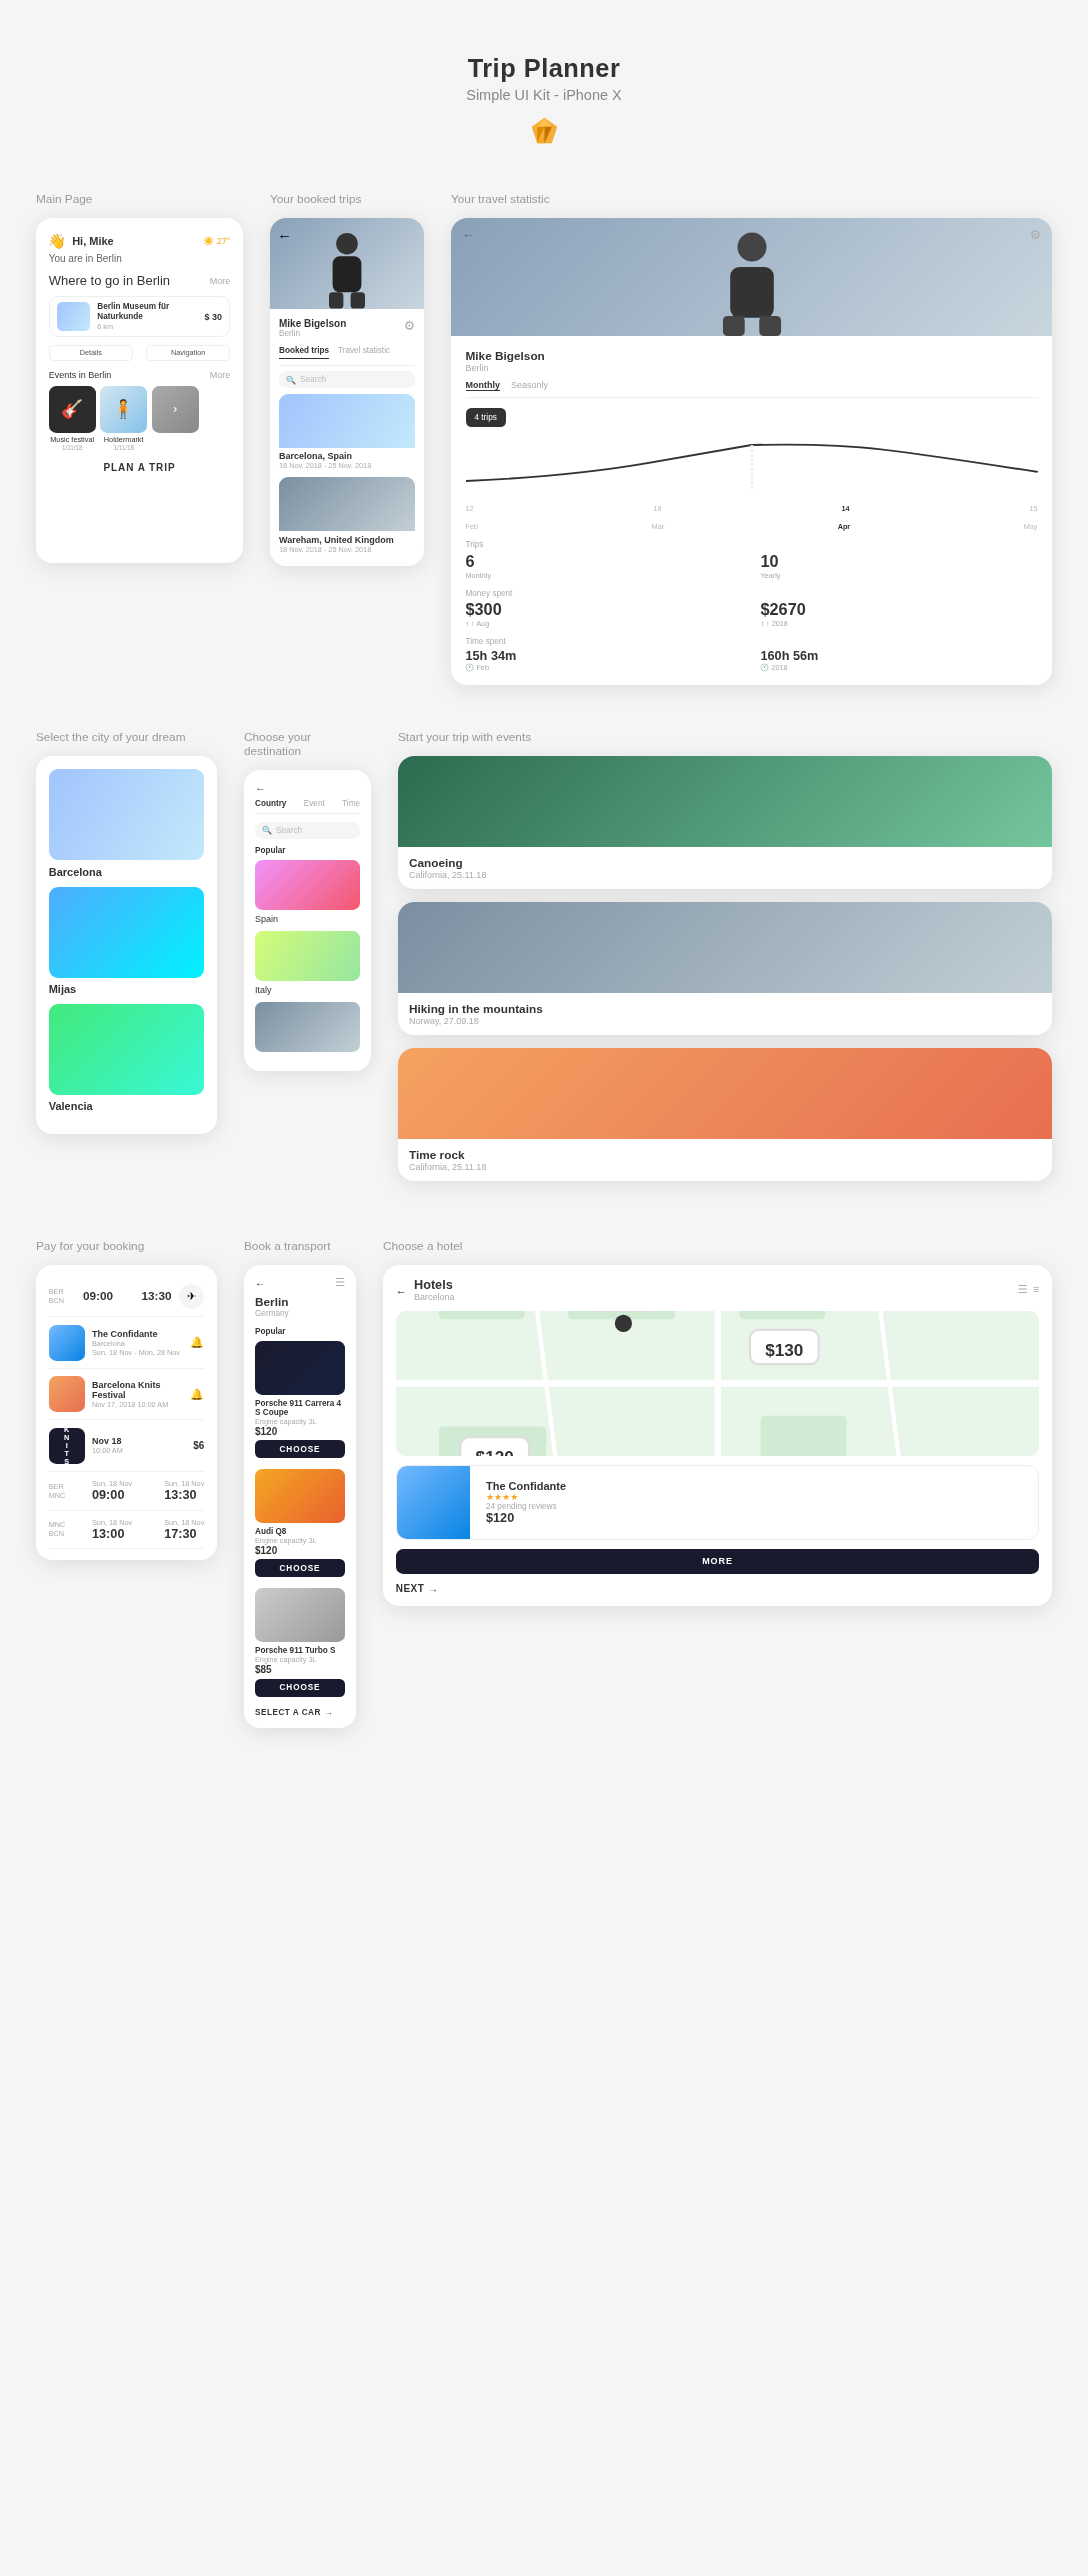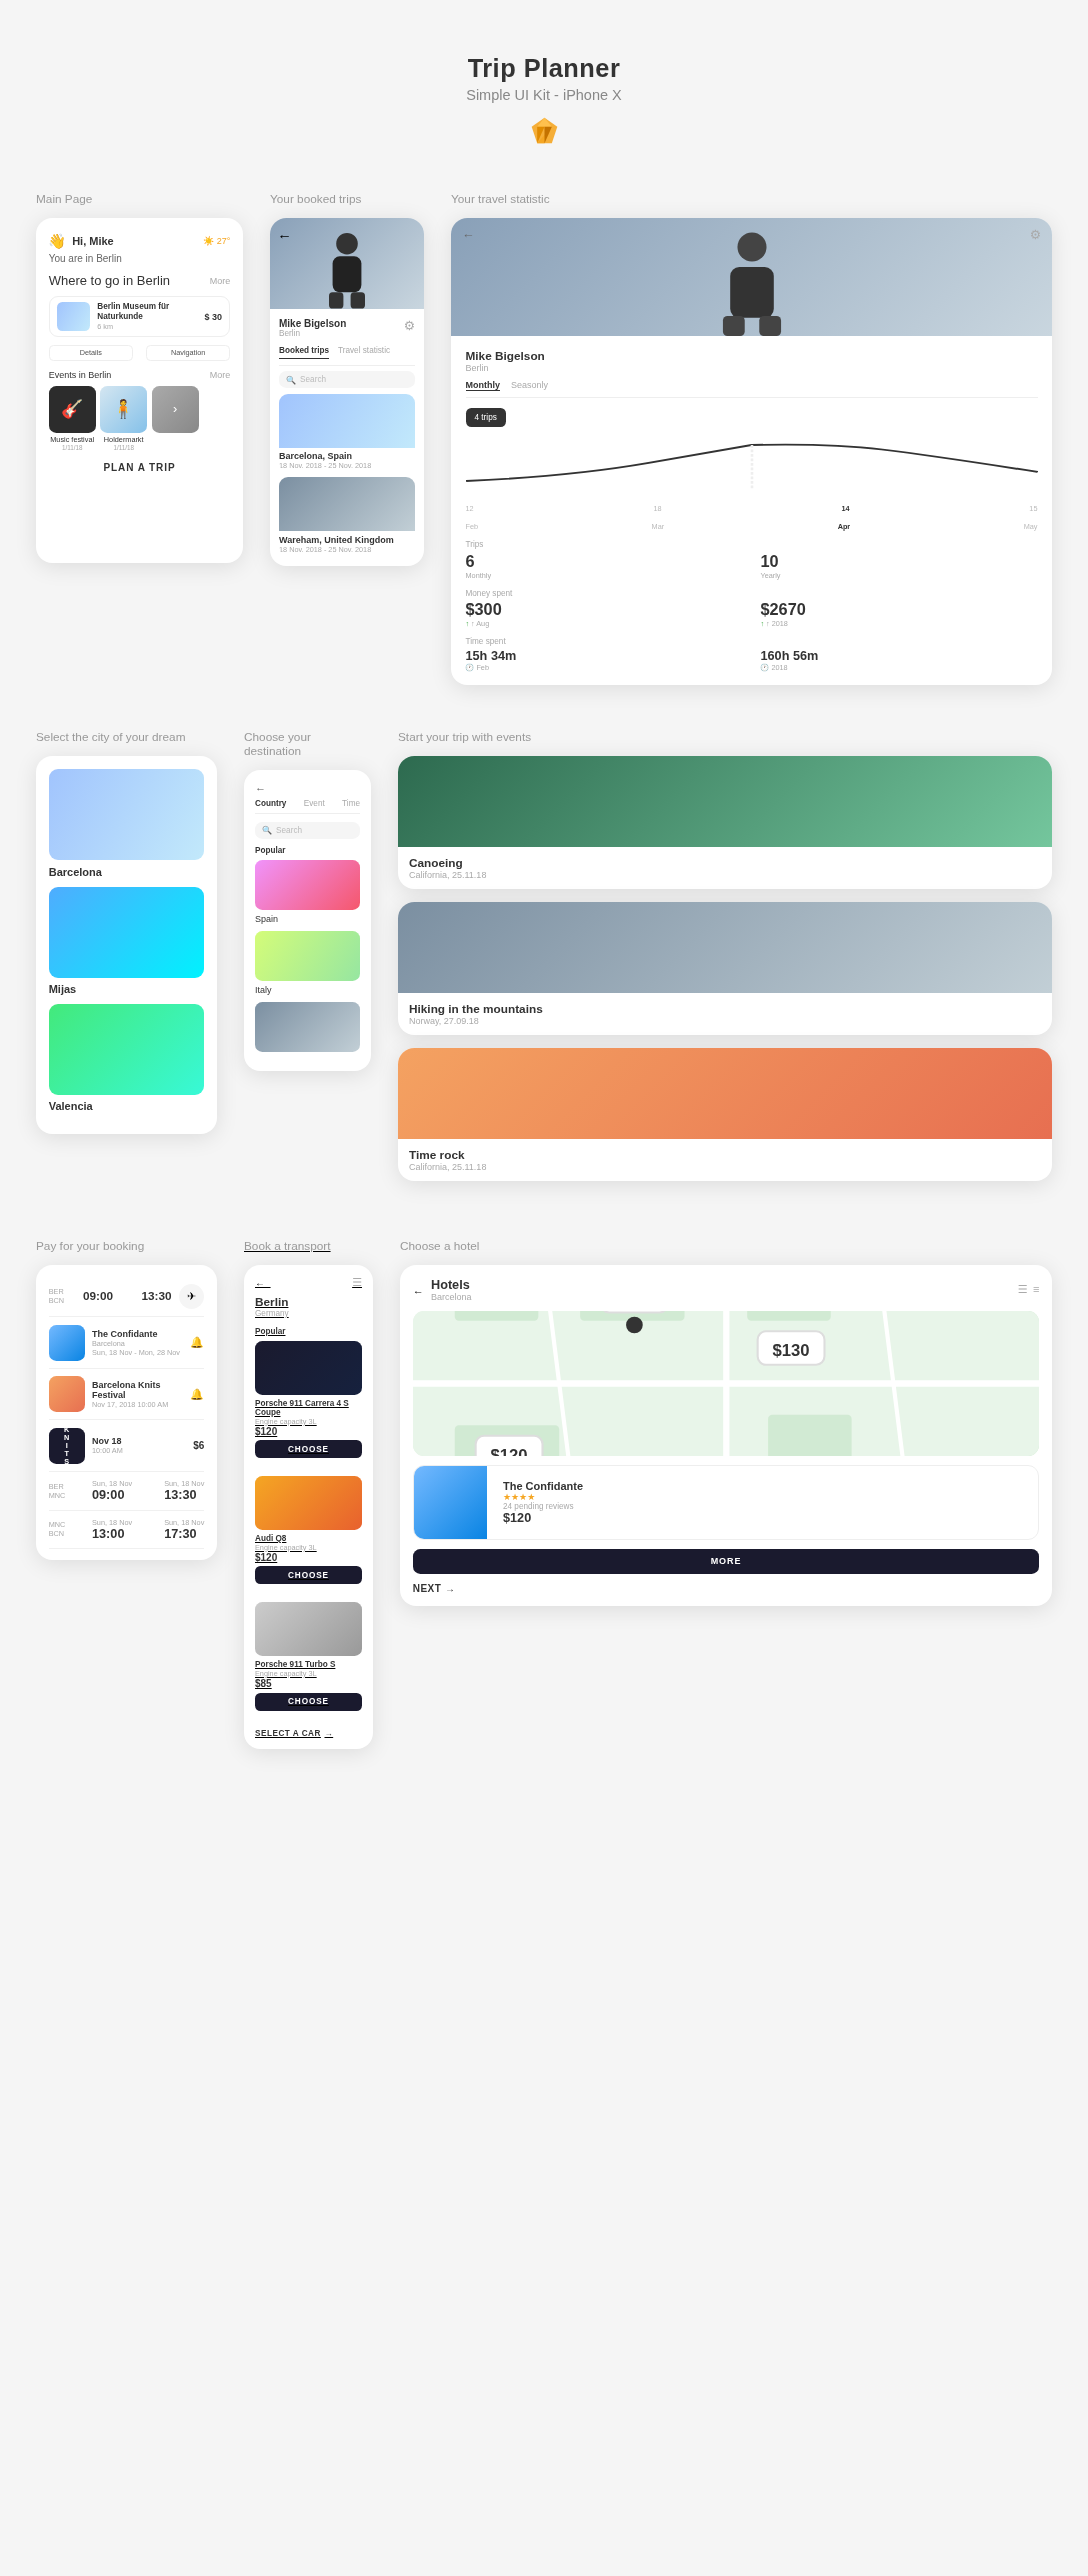--- a/index.html
+++ b/index.html
@@ -445,32 +445,32 @@
       gap: 7.3px;
       padding: 7.3px 0;
       border-bottom: 0.9px solid #f0f0f0;
     }
     .flight-route-col { min-width: 36px; }
     .flight-code { font-size: 7.3px; color: #aaa; }
     .flight-times-col { flex: 1; display: flex; justify-content: space-between; }
     .flight-time { font-size: 12.7px; font-weight: 700; color: #333; }
 
     
-    .transport-section { width: 129px; flex-shrink: 0; text-decoration: underline; }
+    .transport-section { width: 112px; flex-shrink: 0; }
     .transport-card {
       background: #fff;
       border-radius: 16.3px;
       box-shadow: 0 3.6px 22px rgba(0,0,0,0.10);
       padding: 11px;
     }
     .transport-header { margin-bottom: 9px; }
     .transport-city { font-size: 11.8px; font-weight: 700; color: #333; }
     .transport-country { font-size: 8.2px; color: #aaa; }
     .popular-cars-label { font-size: 8.2px; font-weight: 600; color: #333; margin-bottom: 5.4px; }
-    .car-item { margin-bottom: 18px; }
+    .car-item { margin-bottom: 11px; }
     .car-thumb {
       width: 100%;
       height: 54px;
       border-radius: 7.3px;
       background: #1a1a2e;
       margin-bottom: 3.6px;
       position: relative;
       overflow: hidden;
     }
     .car-name { font-size: 8.2px; font-weight: 600; color: #333; }

